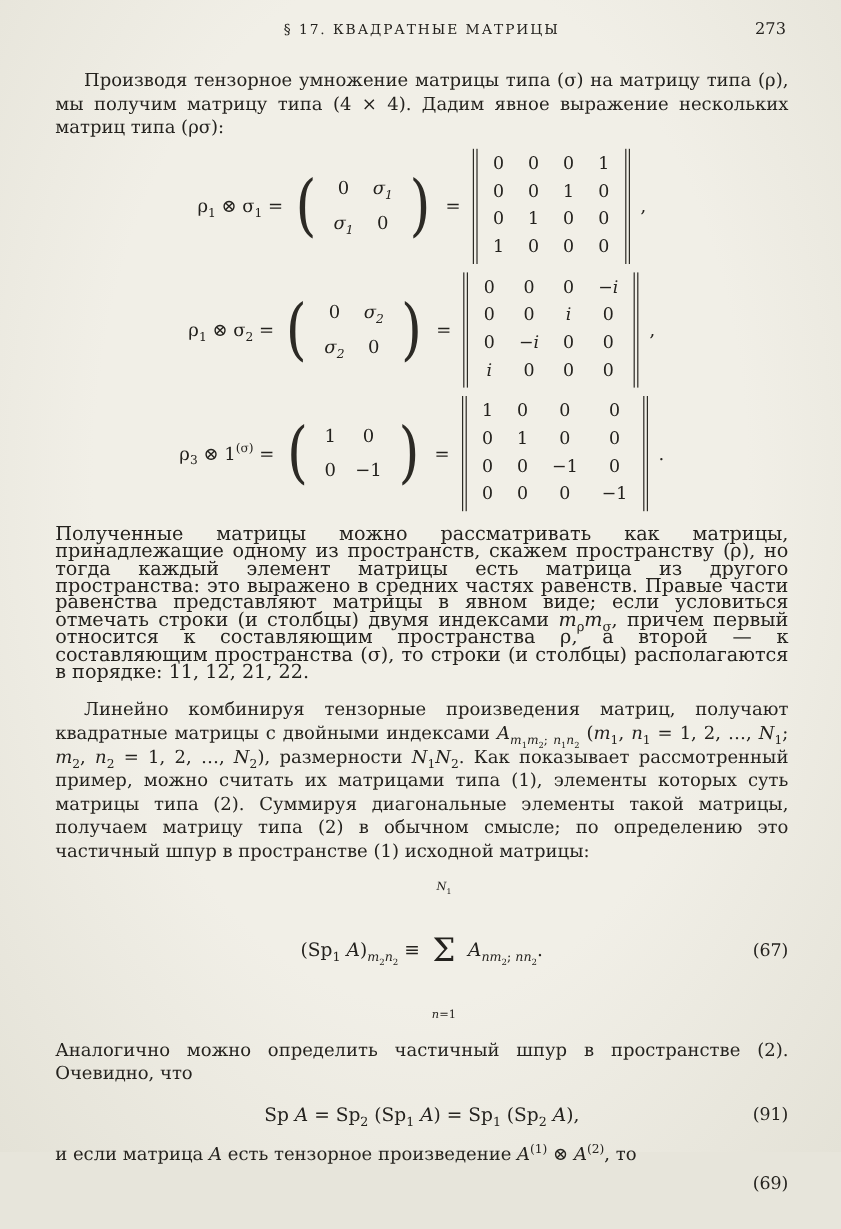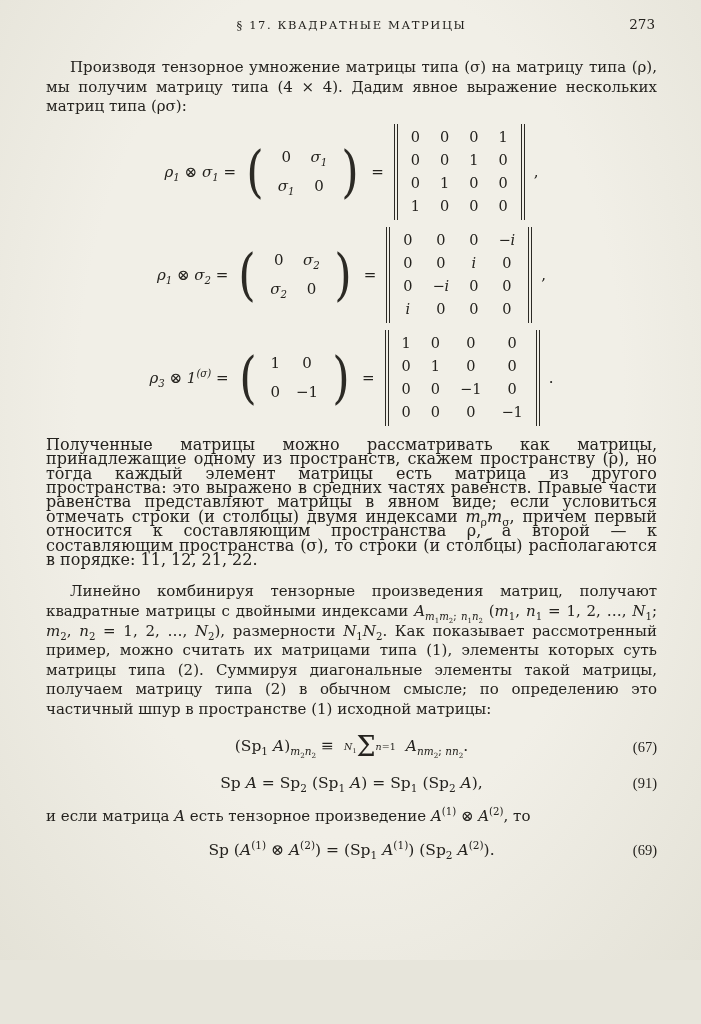--- a/index.html
+++ b/index.html
@@ -48,21 +48,21 @@
 
   .equations { margin: 6px 0 2px 0; }
   .matrix-eq {
     display: flex;
     align-items: center;
     justify-content: center;
     gap: 7px;
     margin: 7px 0;
     font-size: 15px;
   }
-  .eq-lhs { margin-right: 1px; font-style: italic; }
+  .eq-lhs { margin-right: 1px; }
   .eq-equals { margin: 0 3px; }
   .matrix {
     display: inline-grid;
     justify-items: center;
     align-items: center;
   }
   .m2 { column-gap: 16px; row-gap: 11px; padding: 3px 5px; }
   .m4 { column-gap: 20px; row-gap: 6px; padding: 5px 13px; font-size: 14.5px; line-height: 17px; }
   .doublebar {
     border-left: 4px double #2c2a25;
@@ -83,32 +83,32 @@
     text-align: center;
     font-size: 15.5px;
     margin: 15px 0;
   }
   .eq-num {
     position: absolute;
     right: 0;
     top: 50%;
     transform: translateY(-50%);
     font-size: 14.5px;
-    font-family: Liberation Serif, serif;
   }
   .eq67-content {
     display: inline-flex;
     align-items: center;
     gap: 8px;
   }
   .bigsum {
     display: inline-flex;
-    flex-direction: row;
+    flex-direction: column;
     align-items: center;
     margin: 0 2px;
+    gap: 36px;
   }
   .sum-sigma { font-size: 27px; line-height: 24px; }
   .sum-upper, .sum-lower { font-size: 9.5px; line-height: 10px; }
 
   .p-after-eq { margin-top: 4px; }
 </style>
 </head>
 <body>
 
 <div class="page">
@@ -231,26 +231,26 @@
       <span class="bigsum">
         <span class="sum-upper"><i>N</i><sub>1</sub></span>
         <span class="sum-sigma">Σ</span>
         <span class="sum-lower"><i>n</i>=1</span>
       </span>
       <span class="eq67-rhs"><i>A</i><sub><i>nm</i><sub>2</sub>; <i>nn</i><sub>2</sub></sub>.</span>
     </span>
     <span class="eq-num">(67)</span>
   </div>
 
+  <p class="body-text p-after-eq">Аналогично можно определить частичный шпур в пространстве (2). Очевидно, что</p>
 
   <div class="display-row">
     <span class="eq-inline">Sp <i>A</i> = Sp<sub>2</sub> (Sp<sub>1</sub> <i>A</i>) = Sp<sub>1</sub> (Sp<sub>2</sub> <i>A</i>),</span>
     <span class="eq-num">(91)</span>
   </div>
 
   <p class="body-text p-after-eq">и если матрица <i>A</i> есть тензорное произведение <i>A</i><sup>(1)</sup> ⊗ <i>A</i><sup>(2)</sup>, то</p>
 
   <div class="display-row">
-    <span class="eq-inline">Sp (<i>A</i><sup>(1)</sup> ⊗ <i>A</i><sup>(2)</sup>) = (Sp<sub>1</sub> <i>A</i><sup>(1)</sup>) (Sp<sub>2</sub> <i>A</i><sup>(2)</sup>).</span>
     <span class="eq-num">(69)</span>
   </div>
 
 </div>
 
 </body></html>

